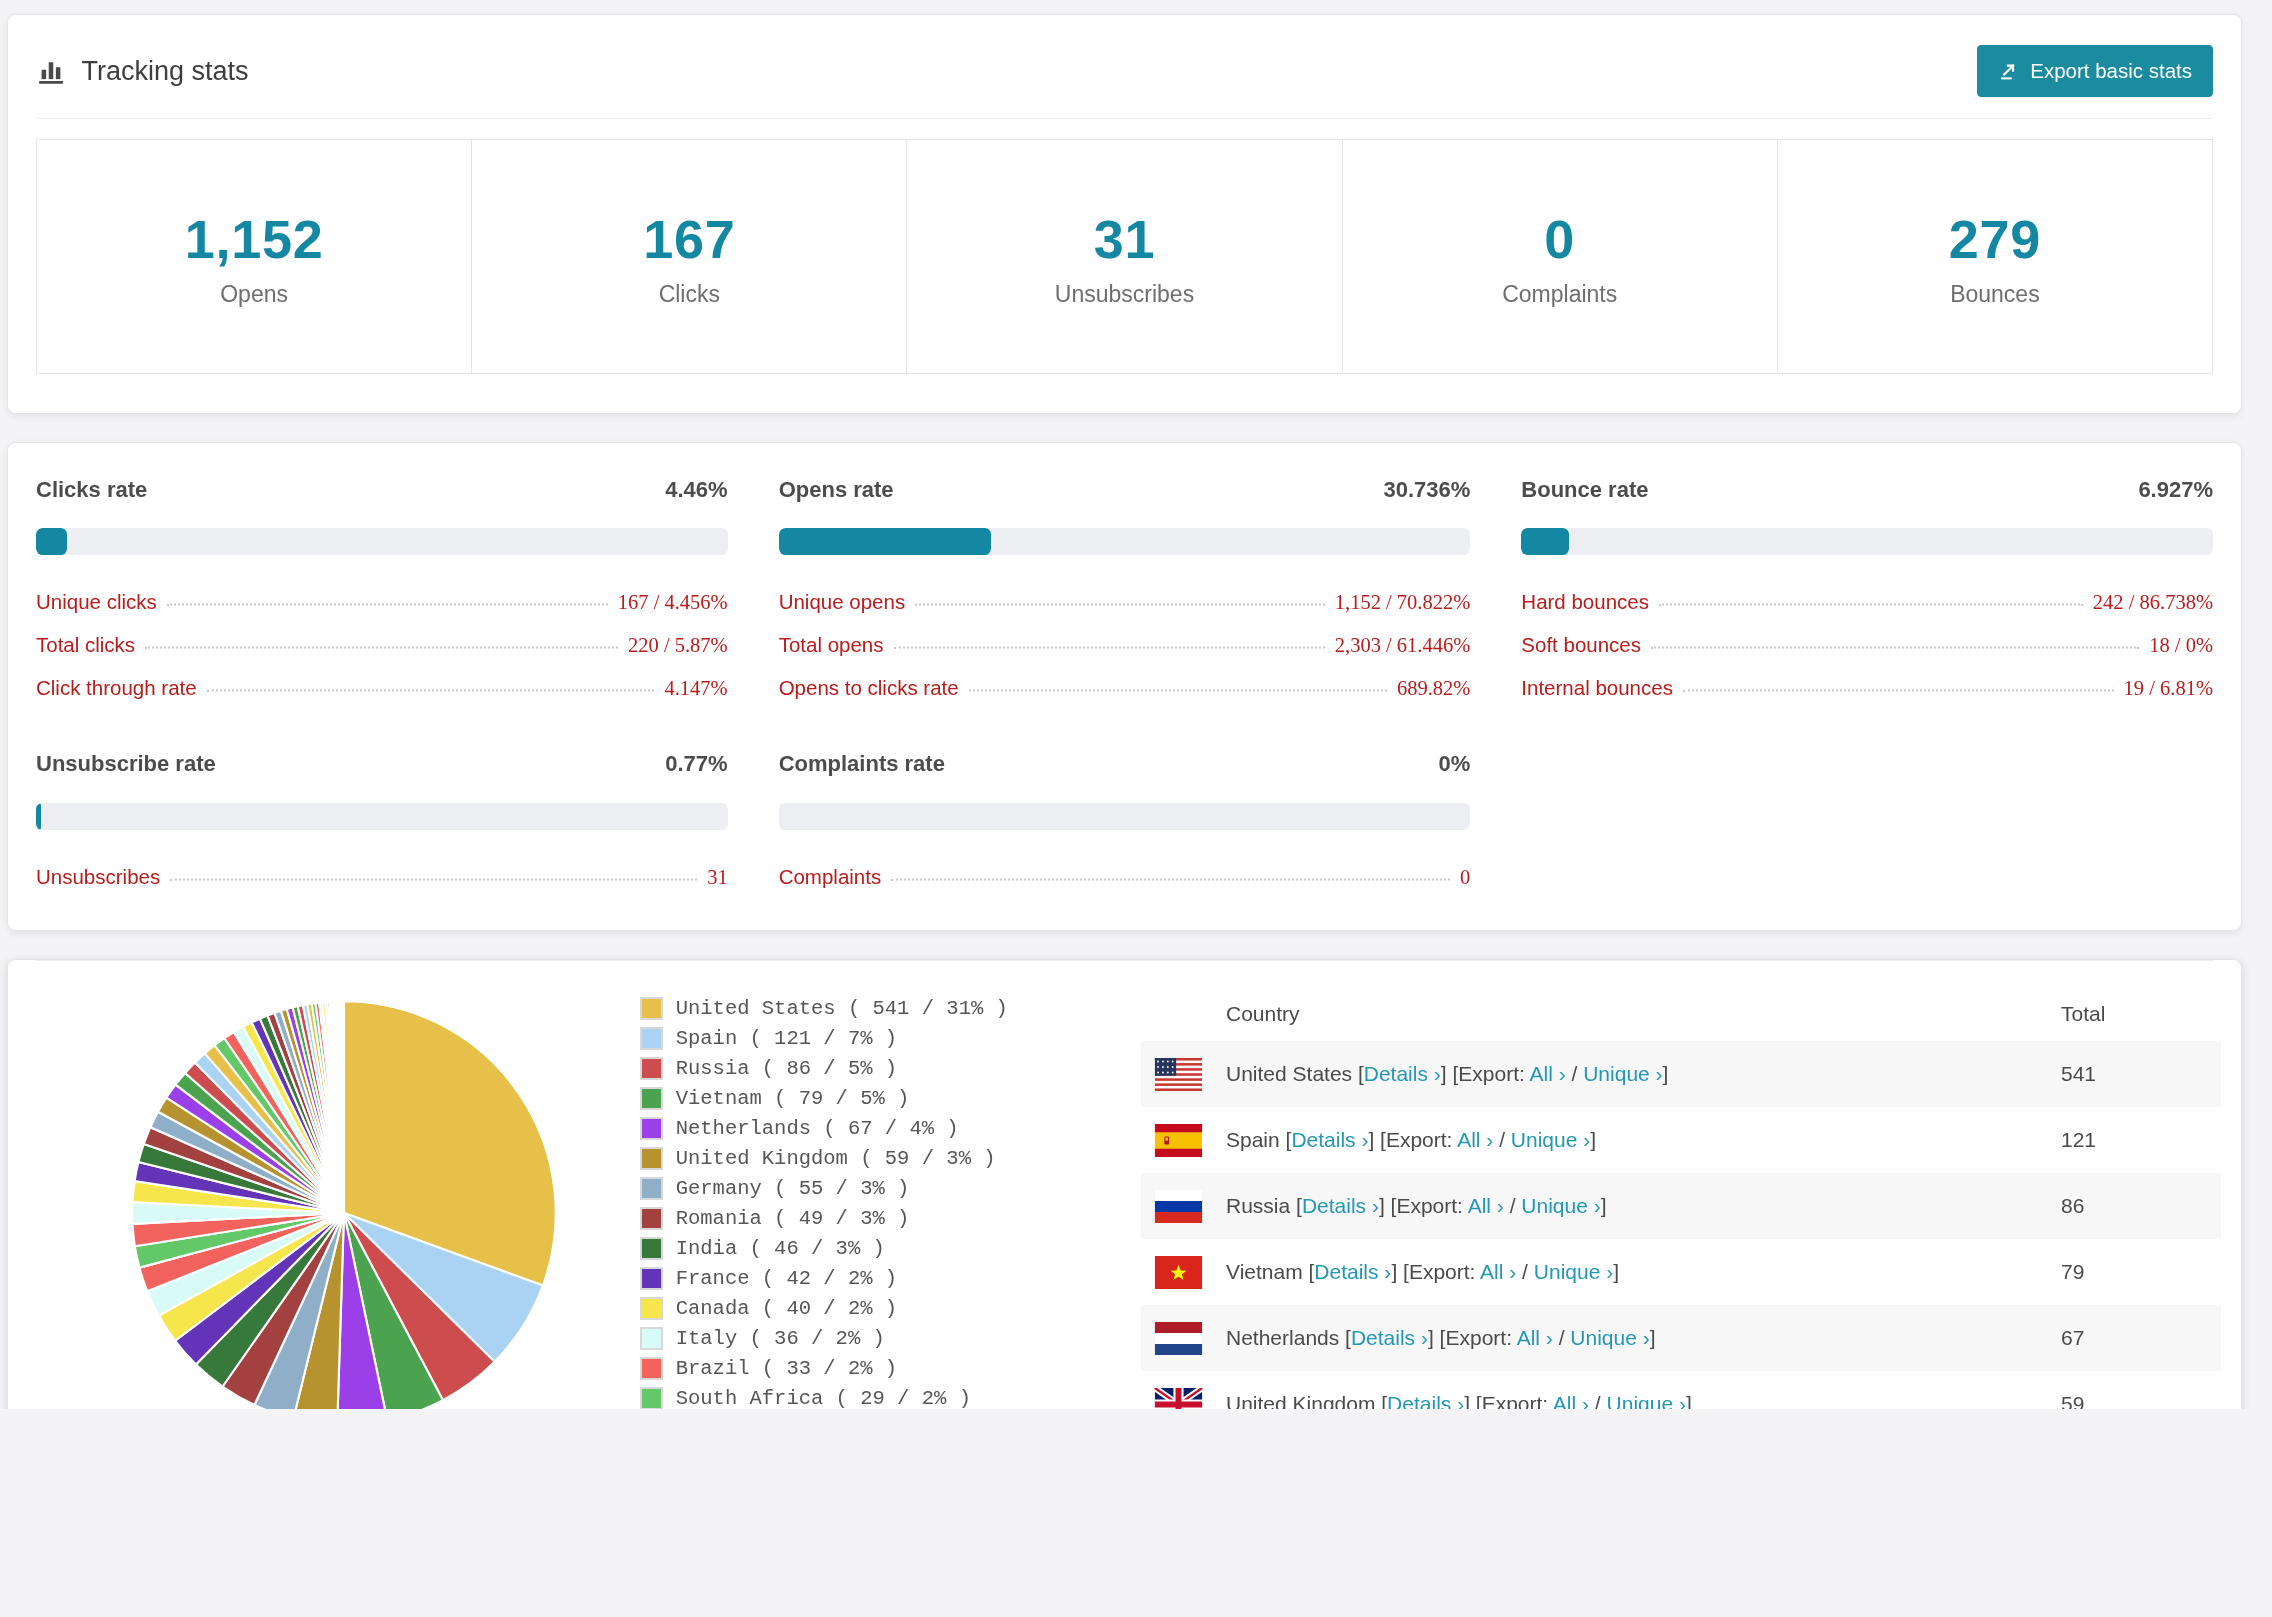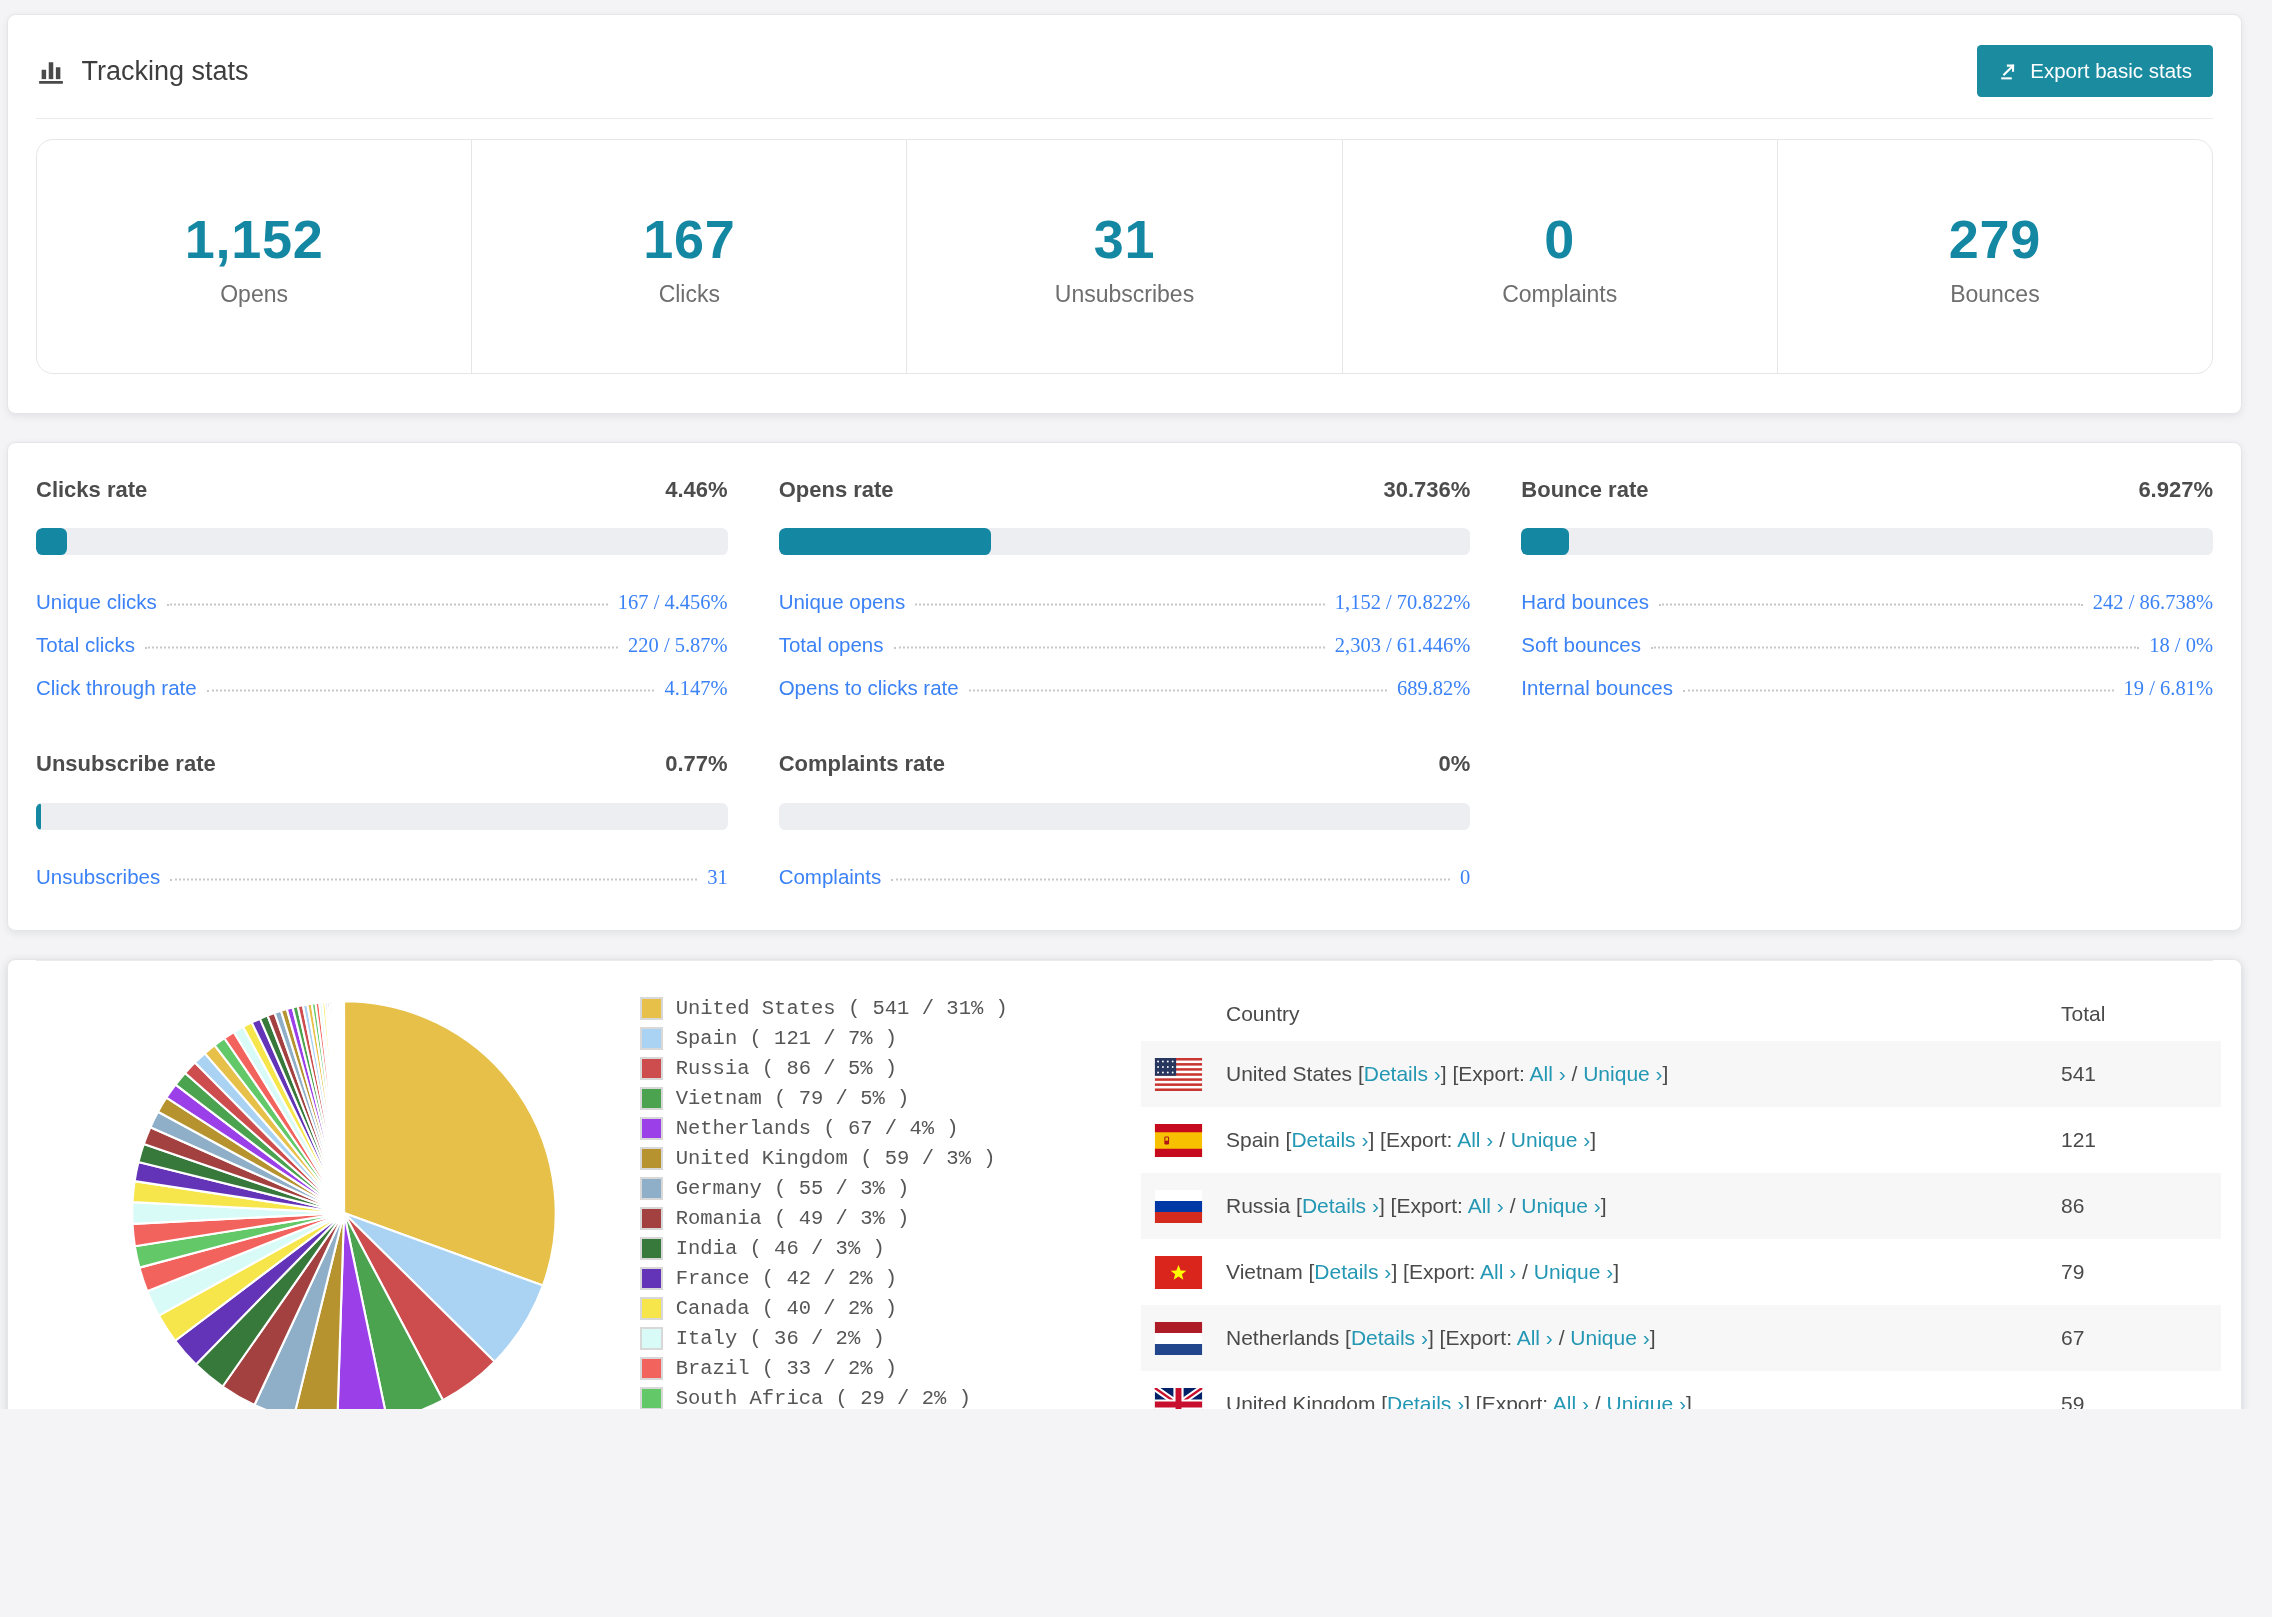--- a/index.html
+++ b/index.html
@@ -5,35 +5,35 @@
   html,body{margin:0;padding:0;background:#f4f4f6;font-family:"Liberation Sans",sans-serif;}
   .page{width:2273px;height:1409px;overflow:hidden;box-sizing:border-box;padding:14px 31px 0 7px;position:relative;}
   .card{background:#fff;border:0.7px solid #e5e5e8;border-radius:8.5px;box-shadow:0 2.1px 7px rgba(40,50,70,.08);margin-bottom:28px;}
   .card-header{display:flex;justify-content:space-between;align-items:center;padding:30px 28px 21px 28px;}
   .card-title{display:flex;align-items:center;gap:15.5px;font-size:27px;color:#3e3e3e;font-weight:500;}
   .divider{height:0.7px;background:#ececee;margin:0 28px;}
 
   
   .btn-export{display:flex;align-items:center;gap:10px;background:#1b8ba0;color:#fff;border:none;border-radius:4.2px;
     font-size:20.5px;font-family:inherit;padding:14px 21px;cursor:pointer;}
-  .stats-row{display:flex;margin:20px 28px 0 28px;border:0.7px solid #e6e6e8;border-radius:17px;}
+  .stats-row{display:flex;margin:20px 28px 0 28px;border:0.7px solid #e6e6e8;border-radius:0;}
   .stat-box{flex:1;text-align:center;padding:68px 0 65px 0;border-right:0.7px solid #e6e6e8;}
   .stat-box:last-child{border-right:none;}
   .stat-value{font-size:54px;font-weight:700;color:#1487a3;letter-spacing:0.7px;}
   .stat-label{font-size:23px;color:#6e6e6e;margin-top:11.3px;}
   .card-tracking{padding-bottom:39px;}
 
   
   .card-rates{padding:34px 28px 41px 28px;}
   .rates-grid{display:grid;grid-template-columns:1fr 1fr 1fr;column-gap:51px;row-gap:51px;}
   .rate-head{display:flex;justify-content:space-between;align-items:baseline;font-size:22px;font-weight:700;color:#4c4c4c;}
   .rate-bar{margin-top:25.4px;height:27px;background:#eceef1;border-radius:6.4px;overflow:hidden;}
   .rate-fill{height:100%;background:#1487a3;border-radius:6.4px;}
   .rate-rows{margin-top:35px;}
-  .detail-row{display:flex;align-items:baseline;font-size:20.5px;color:#3b82f6;margin-top:19px;}
+  .detail-row{display:flex;align-items:baseline;font-size:20.5px;color:#b91c1c;margin-top:19px;}
   .detail-row:first-child{margin-top:0;}
   .detail-label{white-space:nowrap;}
   .detail-value{white-space:nowrap;font-family:Liberation Serif, serif;}
   .leader{flex:1;border-bottom:2.1px dotted #c7c7c7;margin:0 10px;transform:translateY(-3.5px);min-width:28px;}
 
   
   .card-geo{height:615px;overflow:hidden;box-sizing:border-box;box-shadow:0 2.8px 8.5px rgba(40,50,70,.16);}
   .geo-body{display:flex;margin:27px 20px 0 28px;}
   .pie-wrap{width:572px;box-sizing:border-box;padding-left:92px;padding-top:10px;flex:none;}
   .legend{width:508px;flex:none;padding-top:5.6px;box-sizing:border-box;padding-left:32px;}

